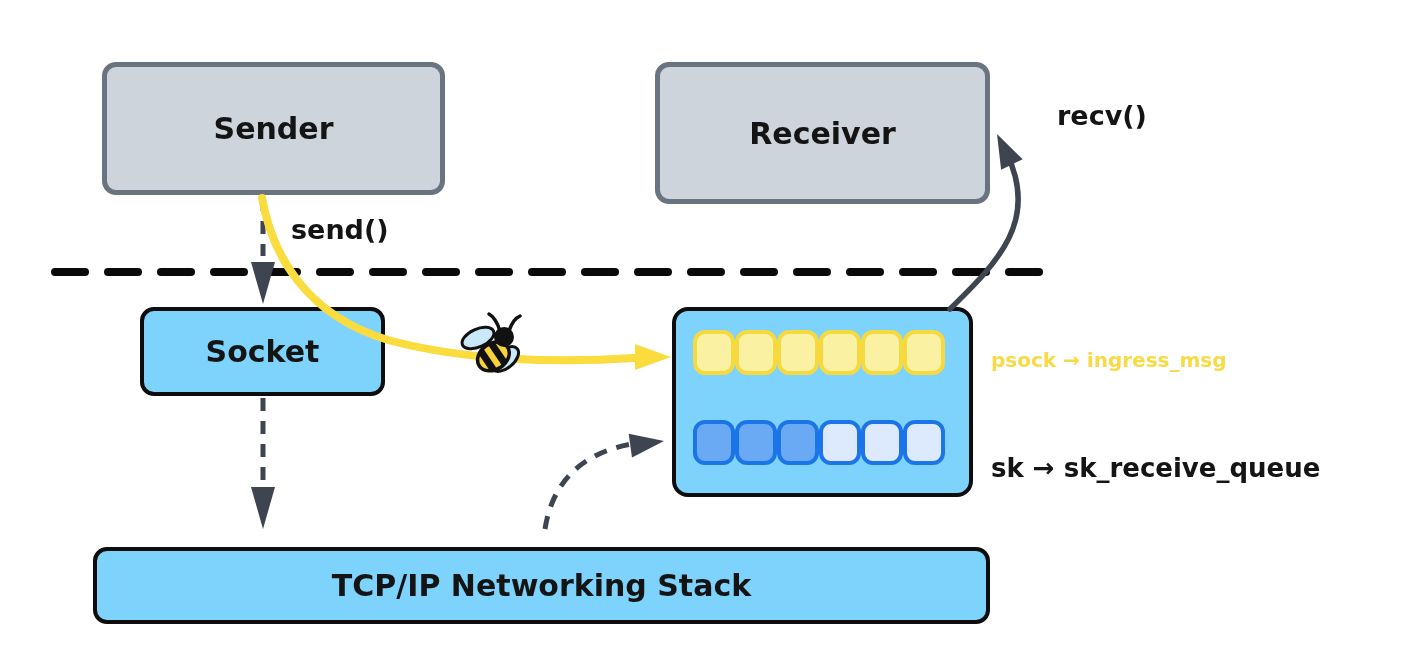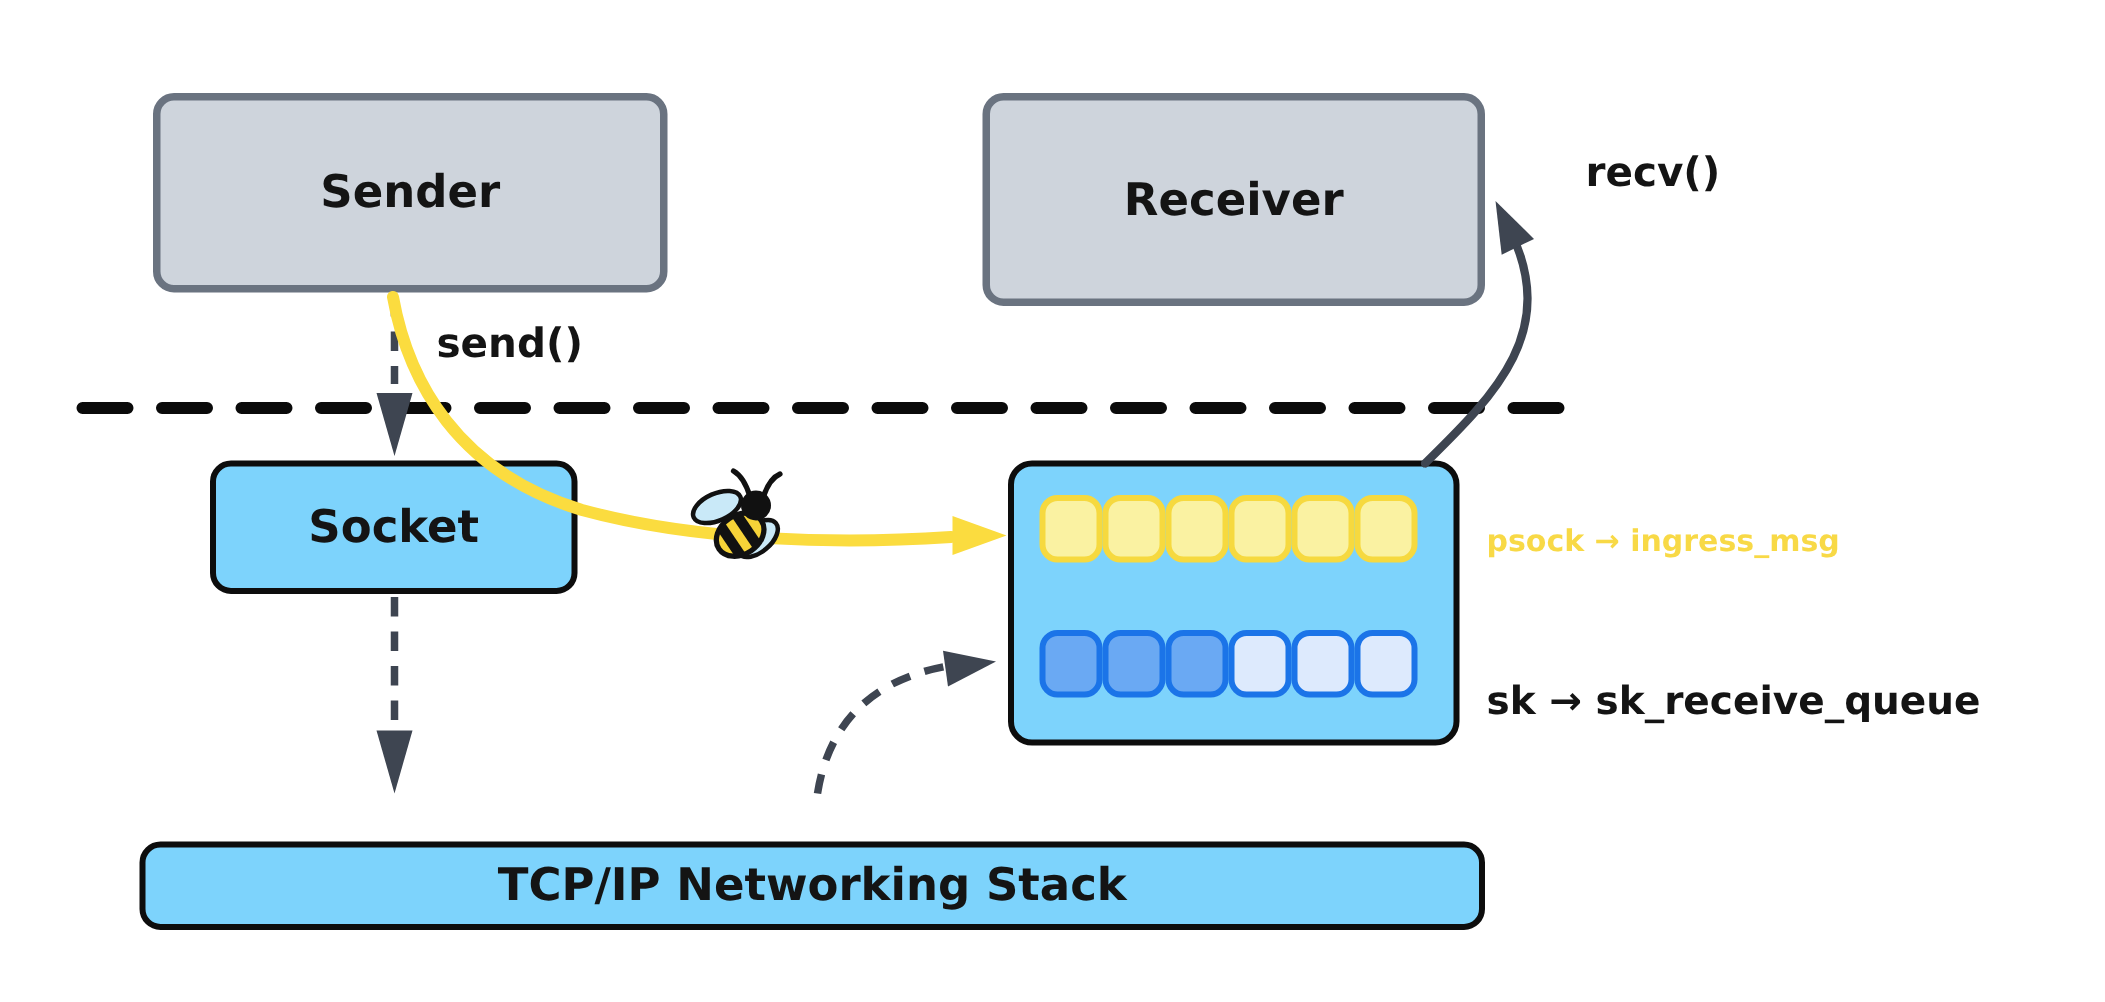--- a/index.html
+++ b/index.html
@@ -13,21 +13,21 @@
   }
   .gray-box{
     background:#CED4DC;border:5px solid #6A7380;border-radius:14px;font-size:30px;
   }
   .blue-box{
     background:#7dd3fc;border:4px solid #0d0d0d;border-radius:14px;font-size:30px;
   }
   #sender{left:90px;top:62px;width:343px;height:133px;margin-left:12px;}
   #receiver{left:655px;top:62px;width:335px;height:142px;align-items:center;}
   #socket{left:140px;top:307px;width:245px;height:89px;}
-  #stack{left:93px;top:561px;width:897px;height:59px;}
+  #stack{left:93px;top:547px;width:897px;height:77px;}
   #queuebox{left:672px;top:307px;width:301px;height:190px;border-radius:16px;}
   .queue-row{position:absolute;left:17px;display:flex;}
   #row-ingress{top:19px;}
   #row-skqueue{top:109px;}
   .slot{width:42px;height:45px;box-sizing:border-box;border:4px solid;border-radius:12px;}
   .anno{
     position:absolute;font-weight:bold;color:#141414;white-space:nowrap;
   }
   #send-label{left:291px;top:214px;font-size:27px;}
   #recv-label{left:1057px;top:100px;font-size:27px;}

